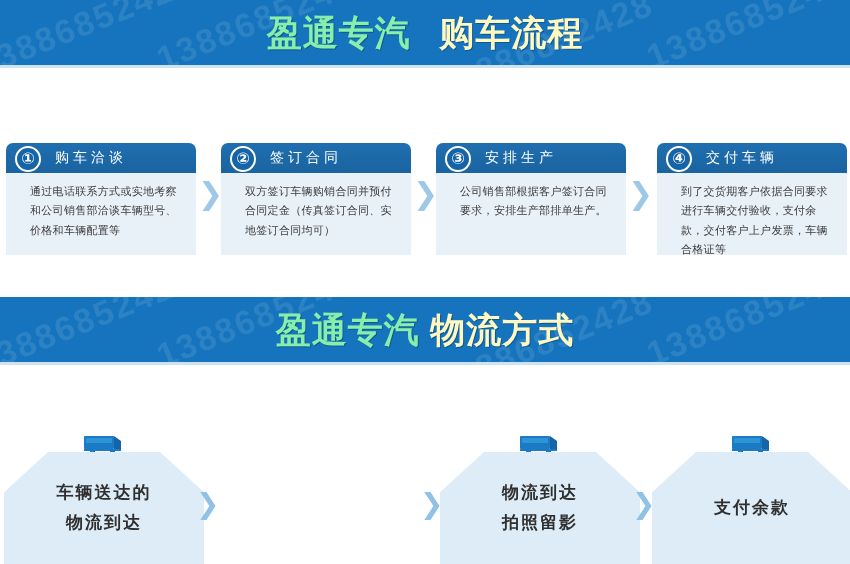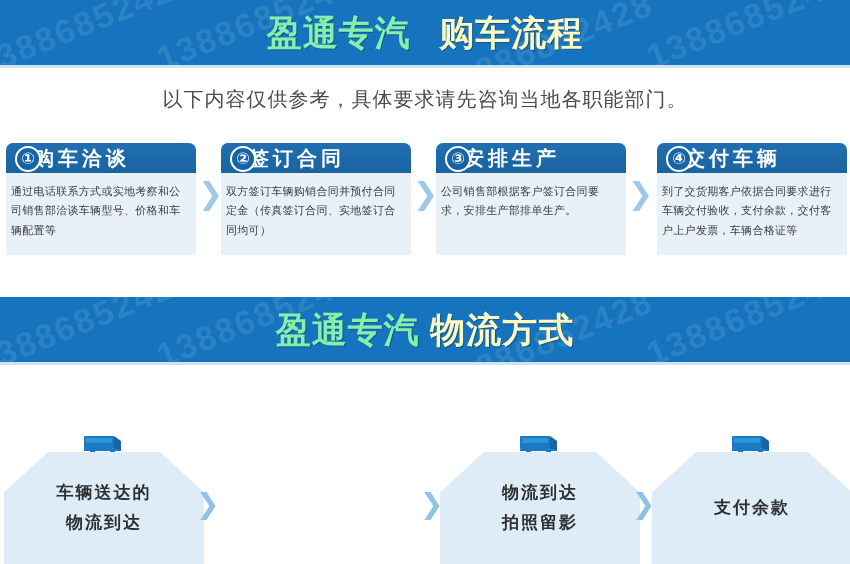--- a/index.html
+++ b/index.html
@@ -67,26 +67,26 @@
   }
   .step-num {
     position:absolute; left:9px; top:3px;
     width:26px; height:26px; border-radius:50%;
     background:#1664a8; border:2px solid #ffffff;
     color:#ffffff; font-size:16px; font-weight:bold;
     display:flex; align-items:center; justify-content:center;
     line-height:1;
   }
   .step-title {
-    margin-left:28px; color:#ffffff;
-    font-size:20px; font-weight:bold; letter-spacing:4px;
+    margin-left:49px; color:#ffffff;
+    font-size:14px; font-weight:normal; letter-spacing:4px;
   }
   .step-body {
     height:82px; background:#e9f1f8;
-    padding:9px 10px 0 5px;
+    padding:9px 10px 0 24px;
     color:#3c3c3c; font-size:11px; line-height:1.75;
     letter-spacing:.3px;
   }
   .chev {
     position:absolute; top:36px;
     color:#9ec8e8; font-size:30px; font-weight:bold; line-height:1;
     font-family:"DejaVu Sans",sans-serif;
   }
   .chev.c1 { left:198px; }
   .chev.c2 { left:413px; }
@@ -135,21 +135,20 @@
       <span class="wm c">13886852428</span>
       <span class="wm d">13886852428</span>
     </div>
     <div class="banner-title">
       <span class="t-yellow">盈通专汽</span>
       <span class="gap"></span>
       <span class="t-white">购车流程</span>
     </div>
   </div>
 
-  <div class="subtitle s1">以下内容仅供参考，具体要求请先咨询当地各职能部门。</div>
 
   <div class="steps">
 
     <div class="step s1">
       <div class="step-head">
         <div class="step-num">①</div>
         <div class="step-title">购车洽谈</div>
       </div>
       <div class="step-body">通过电话联系方式或实地考察和公司销售部洽谈车辆型号、价格和车辆配置等</div>
     </div>

